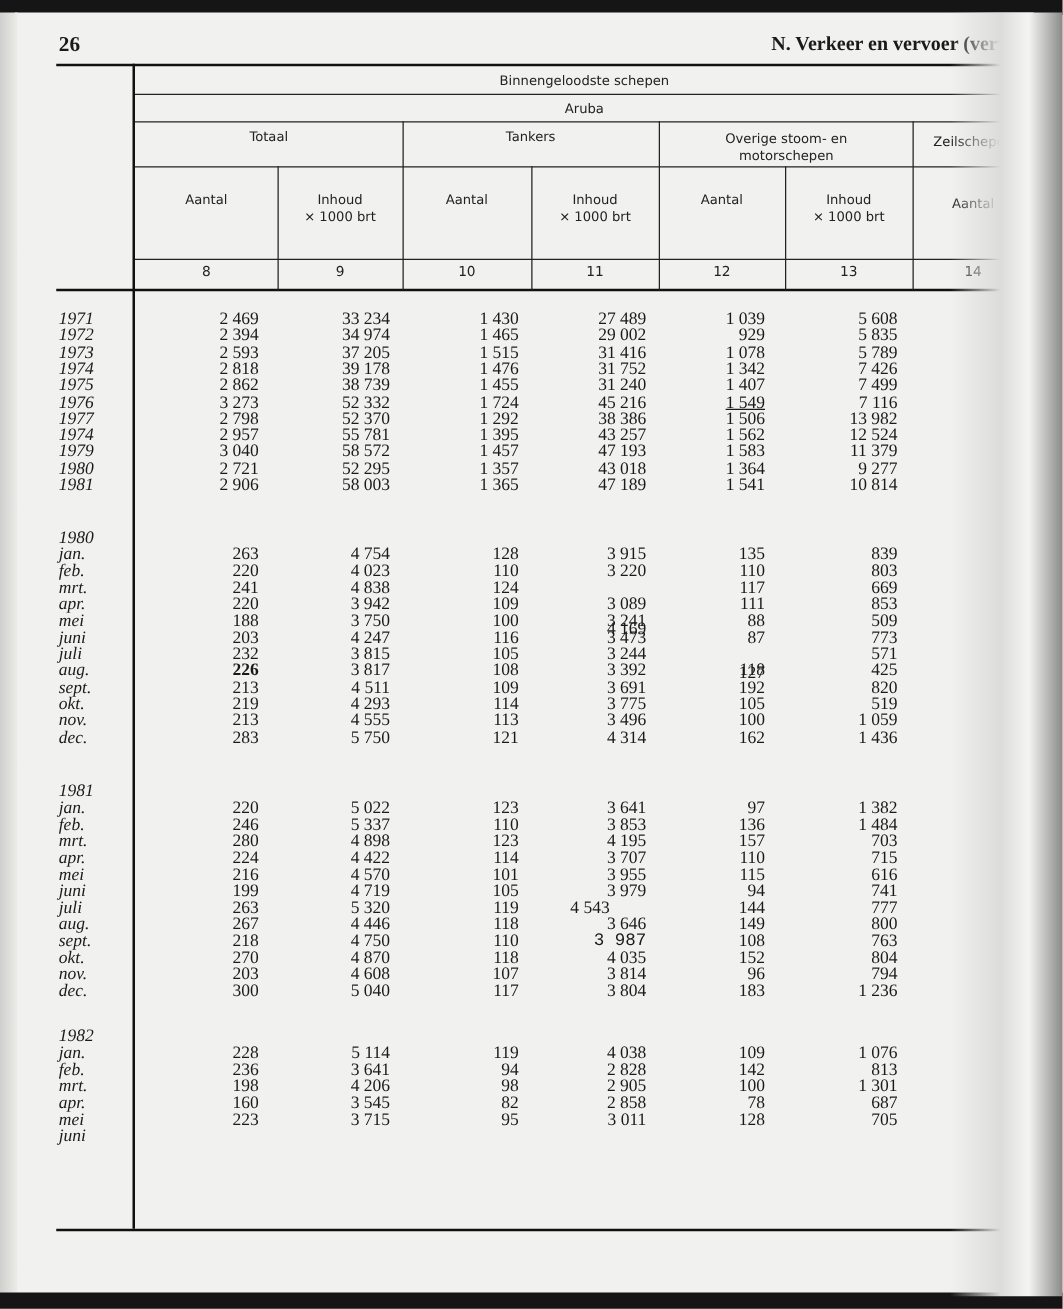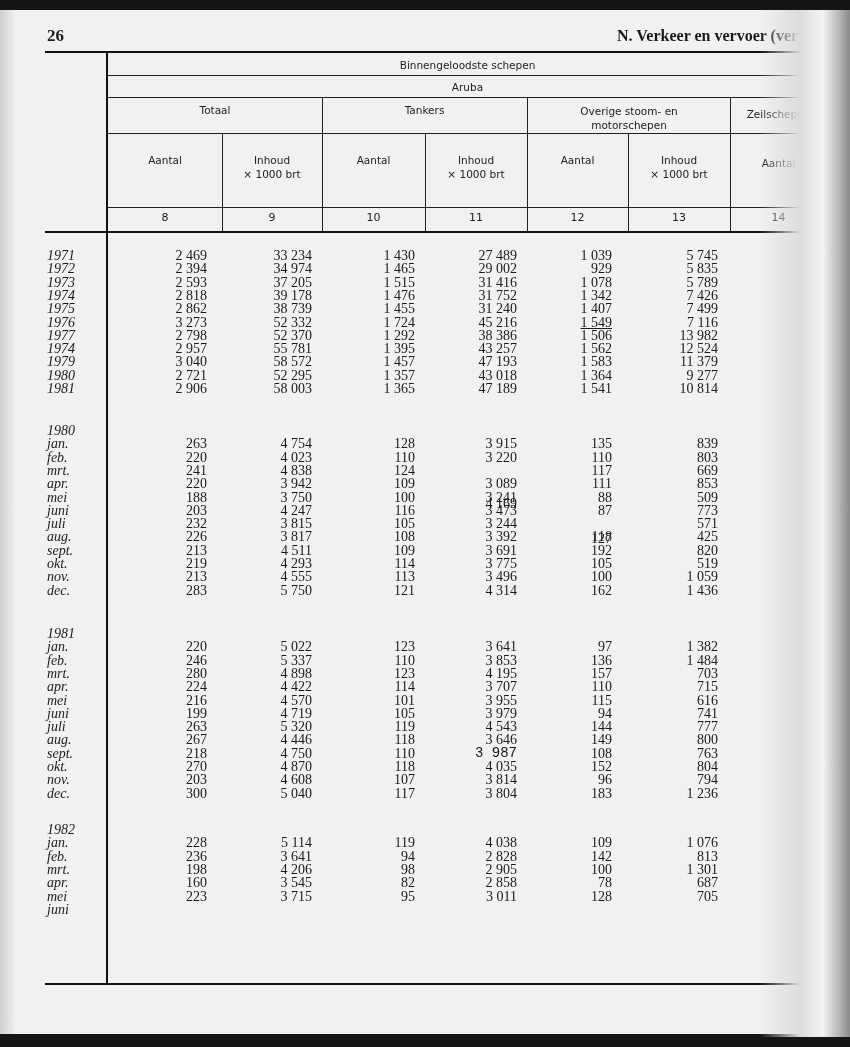--- a/index.html
+++ b/index.html
@@ -81,21 +81,21 @@
 <div class="coln" style="left:628px; width:102px; top:211px;">13</div>
 <div class="coln" style="left:730px; width:97px; top:211px;">14</div>
 
 <div class="group" id="annual" style="top:249px;">
     <div class="rowlab" style="top: 0px;">1971</div>
     <div class="num" style="top: 0px; left: 117px; width: 90px;">2 469</div>
     <div class="num" style="top: 0px; left: 222px; width: 90px;">33 234</div>
     <div class="num" style="top: 0px; left: 325px; width: 90px;">1 430</div>
     <div class="num" style="top: 0px; left: 427px; width: 90px;">27 489</div>
     <div class="num" style="top: 0px; left: 522px; width: 90px;">1 039</div>
-    <div class="num" style="top: 0px; left: 628px; width: 90px;">5 745</div>
+    <div class="num" style="top: 0px; left: 628px; width: 90px;">5 608</div>
     <div class="dash" style="top: 0px; left: 800px;">–</div>
     <div class="rowlab" style="top: 13.3px;">1972</div>
     <div class="num" style="top: 13.3px; left: 117px; width: 90px;">2 394</div>
     <div class="num" style="top: 13.3px; left: 222px; width: 90px;">34 974</div>
     <div class="num" style="top: 13.3px; left: 325px; width: 90px;">1 465</div>
     <div class="num" style="top: 13.3px; left: 427px; width: 90px;">29 002</div>
     <div class="num" style="top: 13.3px; left: 522px; width: 90px;">929</div>
     <div class="num" style="top: 13.3px; left: 628px; width: 90px;">5 835</div>
     <div class="dash" style="top: 13.3px; left: 800px;">–</div>
     <div class="rowlab" style="top: 26.6px;">1973</div>
@@ -223,21 +223,21 @@
     <div class="dash" style="top: 79.8px; left: 800px;">–</div>
     <div class="rowlab" style="top: 93.1px;">juli</div>
     <div class="num" style="top: 93.1px; left: 117px; width: 90px;">232</div>
     <div class="num" style="top: 93.1px; left: 222px; width: 90px;">3 815</div>
     <div class="num" style="top: 93.1px; left: 325px; width: 90px;">105</div>
     <div class="num" style="top: 93.1px; left: 427px; width: 90px;">3 244</div>
     <div class="num" style="top: 108px; left: 522px; width: 90px;">127</div>
     <div class="num" style="top: 93.1px; left: 628px; width: 90px;">571</div>
     <div class="dash" style="top: 93.1px; left: 800px;">–</div>
     <div class="rowlab" style="top: 106.4px;">aug.</div>
-    <div class="num" style="top: 106.4px; left: 117px; width: 90px;">226</div>
+    <div class="num" style="top: 106.4px; left: 117px; width: 90px; font-weight: bold;">226</div>
     <div class="num" style="top: 106.4px; left: 222px; width: 90px;">3 817</div>
     <div class="num" style="top: 106.4px; left: 325px; width: 90px;">108</div>
     <div class="num" style="top: 106.4px; left: 427px; width: 90px;">3 392</div>
     <div class="num" style="top: 106.4px; left: 522px; width: 90px;">118</div>
     <div class="num" style="top: 106.4px; left: 628px; width: 90px;">425</div>
     <div class="dash" style="top: 106.4px; left: 800px;">–</div>
     <div class="rowlab" style="top: 119.7px;">sept.</div>
     <div class="num" style="top: 119.7px; left: 117px; width: 90px;">213</div>
     <div class="num" style="top: 119.7px; left: 222px; width: 90px;">4 511</div>
     <div class="num" style="top: 119.7px; left: 325px; width: 90px;">109</div>
@@ -317,21 +317,21 @@
     <div class="num" style="top: 79.8px; left: 222px; width: 90px;">4 719</div>
     <div class="num" style="top: 79.8px; left: 325px; width: 90px;">105</div>
     <div class="num" style="top: 79.8px; left: 427px; width: 90px;">3 979</div>
     <div class="num" style="top: 79.8px; left: 522px; width: 90px;">94</div>
     <div class="num" style="top: 79.8px; left: 628px; width: 90px;">741</div>
     <div class="dash" style="top: 79.8px; left: 800px;">–</div>
     <div class="rowlab" style="top: 93.1px;">juli</div>
     <div class="num" style="top: 93.1px; left: 117px; width: 90px;">263</div>
     <div class="num" style="top: 93.1px; left: 222px; width: 90px;">5 320</div>
     <div class="num" style="top: 93.1px; left: 325px; width: 90px;">119</div>
-    <div class="num" style="top: 93.1px; left: 427px; width: 90px;">4 543</div>
+    <div class="num" style="top: 93.1px; left: 427px; width: 90px; text-align: center;">4 543</div>
     <div class="num" style="top: 93.1px; left: 522px; width: 90px;">144</div>
     <div class="num" style="top: 93.1px; left: 628px; width: 90px;">777</div>
     <div class="dash" style="top: 93.1px; left: 800px;">–</div>
     <div class="rowlab" style="top: 106.4px;">aug.</div>
     <div class="num" style="top: 106.4px; left: 117px; width: 90px;">267</div>
     <div class="num" style="top: 106.4px; left: 222px; width: 90px;">4 446</div>
     <div class="num" style="top: 106.4px; left: 325px; width: 90px;">118</div>
     <div class="num" style="top: 106.4px; left: 427px; width: 90px;">3 646</div>
     <div class="num" style="top: 106.4px; left: 522px; width: 90px;">149</div>
     <div class="num" style="top: 106.4px; left: 628px; width: 90px;">800</div>

